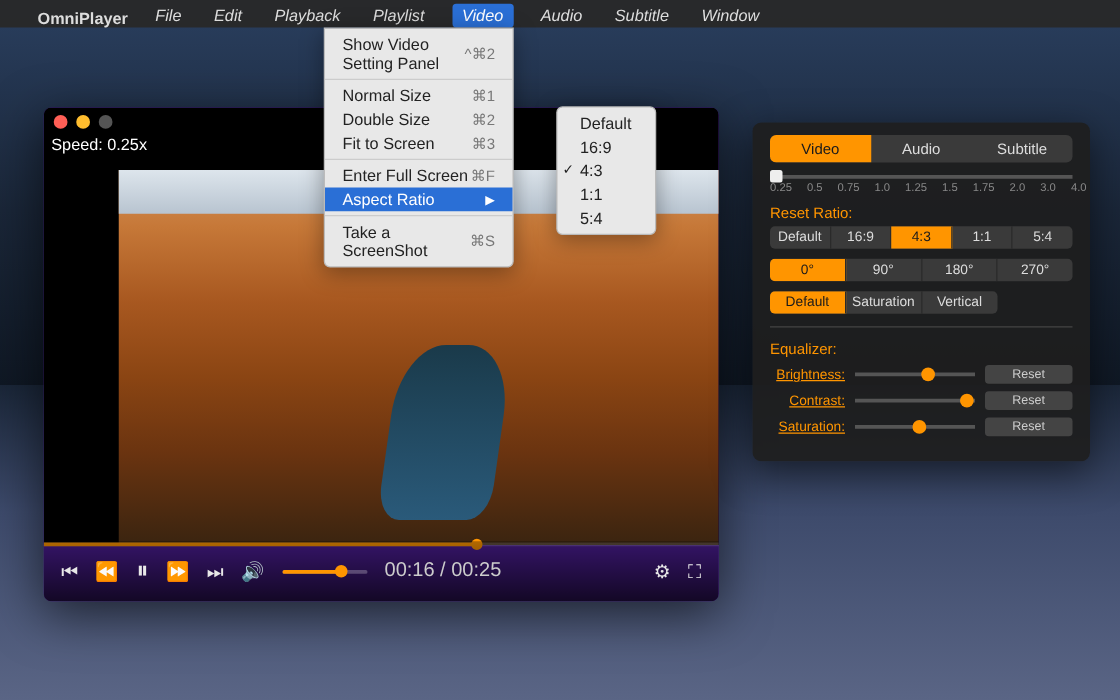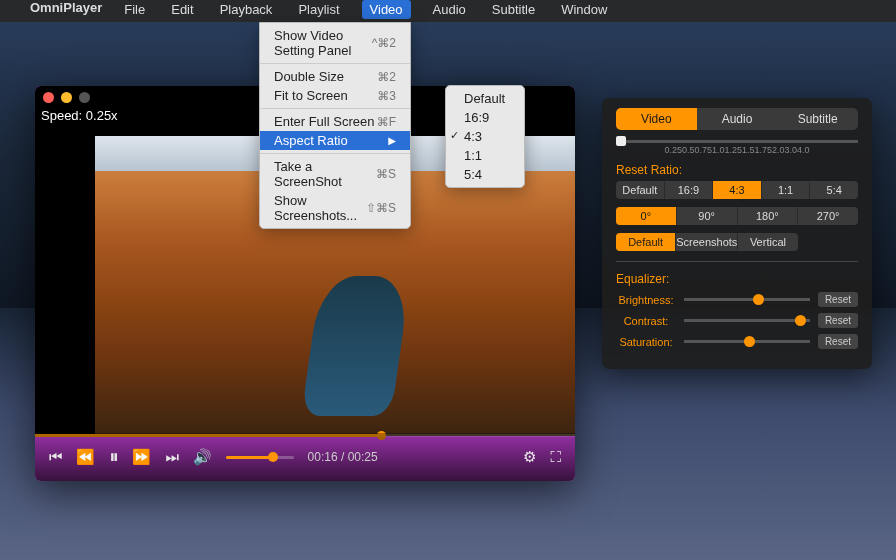--- a/index.html
+++ b/index.html
@@ -1,78 +1,78 @@
 <!DOCTYPE html>
 <html><head>
 <meta charset="utf-8">
 <style>
 * { margin:0; padding:0; box-sizing:border-box; font-family:-apple-system,BlinkMacSystemFont,"Segoe UI",sans-serif; }
 body { width:896px; height:560px; overflow:hidden; background:linear-gradient(180deg,#2a3f5f 0%,#1a2638 30%,#0d1520 60%,#2a3042 100%); position:relative; }
 .desert-bg { position:absolute; bottom:0; width:100%; height:45%; background:linear-gradient(180deg,#1a2638 0%,#3d4a6b 40%,#5a6585 100%); }
 
-.menubar { height:22px; background:rgba(40,40,40,0.95); display:flex; align-items:flex-start; padding:0 12px; gap:18px; color:#ddd; font-size:13px; position:relative; z-index:100; }
+.menubar { height:22px; background:rgba(40,40,40,0.95); display:flex; align-items:flex-end; padding:0 12px; gap:18px; color:#ddd; font-size:13px; position:relative; z-index:100; }
 .menubar .apple { font-size:14px; }
 .menubar .app-name { font-weight:600; }
-.menubar .menu-item { cursor:default; padding:2px 4px; }
+.menubar .menu-item { cursor:default; padding:2px 4px;font-style:italic; }
 .menubar .menu-item.active { background:#2a6fd6; color:#fff; border-radius:3px; padding:2px 8px; }
 
 .dropdown { position:absolute; top:22px; left:259px; width:152px; background:#e8e8e8; border:1px solid #bbb; border-radius:0 0 5px 5px; box-shadow:0 4px 18px rgba(0,0,0,0.35); font-size:13px; color:#222; z-index:200; padding:3px 0; }
 .dropdown .row { display:flex; justify-content:space-between; padding:2px 14px; align-items:center; }
 .dropdown .row.hi { background:#2a6fd6; color:#fff; }
 .dropdown .sep { height:1px; background:#ccc; margin:3px 0; }
 .dropdown .shortcut { color:#777; font-size:12px; }
 .dropdown .arrow { font-size:10px; }
 
 .submenu { position:absolute; top:85px; left:445px; width:80px; background:#e8e8e8; border:1px solid #bbb; border-radius:5px; box-shadow:0 4px 18px rgba(0,0,0,0.35); font-size:13px; color:#222; z-index:201; padding:3px 0; }
 .submenu .row { display:flex; padding:2px 10px 2px 18px; position:relative; }
 .submenu .row .check { position:absolute; left:4px; font-size:11px; }
 
-.player { position:absolute; top:86px; left:35px; width:540px; height:395px; background:#d946ef; border-radius:6px; overflow:hidden; box-shadow:0 10px 40px rgba(0,0,0,0.6); }
+.player { position:absolute; top:86px; left:35px; width:540px; height:395px; background:#4c1d95; border-radius:6px; overflow:hidden; box-shadow:0 10px 40px rgba(0,0,0,0.6); }
 .traffic { position:absolute; top:6px; left:8px; display:flex; gap:7px; z-index:5; }
 .traffic span { width:11px; height:11px; border-radius:50%; }
 .tl-close{background:#ff5f56;} .tl-min{background:#ffbd2e;} .tl-max{background:#555;}
 
 .speed-badge { position:absolute; top:22px; left:6px; color:#fff; font-size:13px; z-index:5; }
 
 .video-area { position:absolute; top:0; left:0; width:100%; height:350px; background:#000; overflow:hidden; }
 .canyon { position:absolute; left:60px; right:0; top:50px; bottom:0; background:linear-gradient(180deg,#d4945a 0%,#c67838 15%,#a85820 35%,#8b4513 55%,#6b3410 75%,#3a2410 100%); }
 .canyon::before { content:""; position:absolute; top:0; left:0; right:0; height:35px; background:linear-gradient(180deg,#dde5ec,#b8c4d0); }
 .river { position:absolute; bottom:20px; left:45%; width:90px; height:140px; background:linear-gradient(180deg,#1a3a4a 0%,#2a5a7a 100%); transform:skewX(-8deg); border-radius:40% 40% 20% 20%; }
 
 .controls { position:absolute; bottom:0; left:0; right:0; height:48px; background:linear-gradient(180deg,rgba(0,0,0,0.3),rgba(0,0,0,0.75)); display:flex; align-items:center; padding:0 14px; gap:14px; }
 .progress { position:absolute; bottom:44px; left:0; right:0; height:3px; background:rgba(255,255,255,0.2); }
 .progress-fill { height:100%; width:64%; background:#ff9500; position:relative; }
 .progress-fill::after { content:""; position:absolute; right:-5px; top:-3px; width:9px; height:9px; background:#ff9500; border-radius:50%; }
 .ctrl-icon { color:#e8e8e8; font-size:15px; cursor:pointer; }
 .ctrl-icon.big { font-size:19px; }
 .vol-slider { width:68px; height:3px; background:rgba(255,255,255,0.25); position:relative; border-radius:2px; }
 .vol-fill { height:100%; width:70%; background:#ff9500; border-radius:2px; position:relative; }
 .vol-fill::after { content:""; position:absolute; right:-5px; top:-4px; width:10px; height:10px; background:#ff9500; border-radius:50%; }
-.time { color:#ccc; font-size:12px; }
+.time { color:#ccc; font-size:16px; }
 .spacer { flex:1; }
 
 .panel { position:absolute; top:98px; right:24px; width:270px; background:rgba(30,30,30,0.93); border-radius:7px; padding:10px 14px 14px; color:#ddd; font-size:12px; box-shadow:0 8px 30px rgba(0,0,0,0.5); z-index:50; }
 .panel-tabs { display:flex; background:#3a3a3a; border-radius:5px; overflow:hidden; margin-bottom:10px; }
 .panel-tabs .tab { flex:1; text-align:center; padding:4px 0; font-size:12px; cursor:pointer; }
 .panel-tabs .tab.active { background:#ff9500; color:#1a1a1a; font-weight:500; }
 .panel-label { color:#fff; margin:8px 0 4px; font-size:12px; }
 .panel-label.orange { color:#ff9500; font-weight:500; }
 .speed-track { height:3px; background:#555; position:relative; margin:8px 0 2px; }
 .speed-thumb { position:absolute; left:0; top:-4px; width:10px; height:10px; background:#eee; border-radius:2px; }
-.ticks { display:flex; justify-content:center; font-size:9px; color:#888; margin-bottom:6px; }
+.ticks { display:flex; justify-content:flex-start; font-size:9px; color:#888; margin-bottom:6px;gap:12px; }
 .seg { display:flex; background:#3a3a3a; border-radius:4px; overflow:hidden; margin-bottom:8px; }
 .seg .opt { flex:1; text-align:center; padding:3px 0; font-size:11px; cursor:pointer; border-right:1px solid #2a2a2a; }
 .seg .opt:last-child { border-right:none; }
 .seg .opt.active { background:#ff9500; color:#1a1a1a; font-weight:500; }
 .hr { height:1px; background:#444; margin:10px 0; }
 .eq-row { display:flex; align-items:center; gap:8px; margin:6px 0; }
-.eq-row .lbl { width:60px; text-align:center; color:#ff9500; font-size:11px; }
+.eq-row .lbl { width:60px; text-align:right; color:#ff9500; font-size:11px;text-decoration:underline; }
 .eq-row .track { flex:1; height:3px; background:#555; position:relative; }
 .eq-row .thumb { position:absolute; top:-4px; width:11px; height:11px; background:#ff9500; border-radius:50%; }
-.eq-row .reset { font-size:10px; background:#444; padding:2px 7px; border-radius:3px; cursor:pointer; color:#ccc; }
+.eq-row .reset { font-size:10px; background:#444; padding:2px 22px; border-radius:3px; cursor:pointer; color:#ccc; }
 </style>
 </head>
 <body>
 
 <div class="desert-bg"></div>
 
 <div class="menubar">
   <span class="apple"></span>
   <span class="app-name">OmniPlayer</span>
   <span class="menu-item">File</span>
@@ -85,44 +85,44 @@
   <span class="menu-item">Window</span>
 </div>
 
 <div class="dropdown">
   <div class="row">
       <span>Show Video Setting Panel</span>
       <span class="shortcut">^⌘2</span>
     </div>
   <div class="sep"></div>
   <div class="row">
+      <span>Normal Size</span>
+      <span class="shortcut">⌘1</span>
+    </div>
+  <div class="row">
       <span>Double Size</span>
       <span class="shortcut">⌘2</span>
     </div>
   <div class="row">
       <span>Fit to Screen</span>
       <span class="shortcut">⌘3</span>
     </div>
   <div class="sep"></div>
   <div class="row">
       <span>Enter Full Screen</span>
       <span class="shortcut">⌘F</span>
     </div>
   <div class="row hi">
       <span>Aspect Ratio</span>
       <span class="arrow">▶</span>
     </div>
   <div class="sep"></div>
   <div class="row">
       <span>Take a ScreenShot</span>
       <span class="shortcut">⌘S</span>
-    </div>
-  <div class="row">
-      <span>Show Screenshots...</span>
-      <span class="shortcut">⇧⌘S</span>
     </div>
 </div>
 
 <div class="submenu">
   <div class="row">
       <span>Default</span>
     </div>
   <div class="row">
       <span>16:9</span>
     </div>
@@ -203,21 +203,21 @@
 
   <div class="seg">
     <div class="opt active">0°</div>
     <div class="opt">90°</div>
     <div class="opt">180°</div>
     <div class="opt">270°</div>
   </div>
 
   <div class="seg" style="width:75%">
     <div class="opt active">Default</div>
-    <div class="opt">Screenshots</div>
+    <div class="opt">Saturation</div>
     <div class="opt">Vertical</div>
   </div>
 
   <div class="hr"></div>
   <div class="panel-label orange">Equalizer:</div>
   <div class="eq-row">
     <span class="lbl">Brightness:</span>
     <div class="track">
         <div class="thumb" style="left:55%"></div>
       </div>

